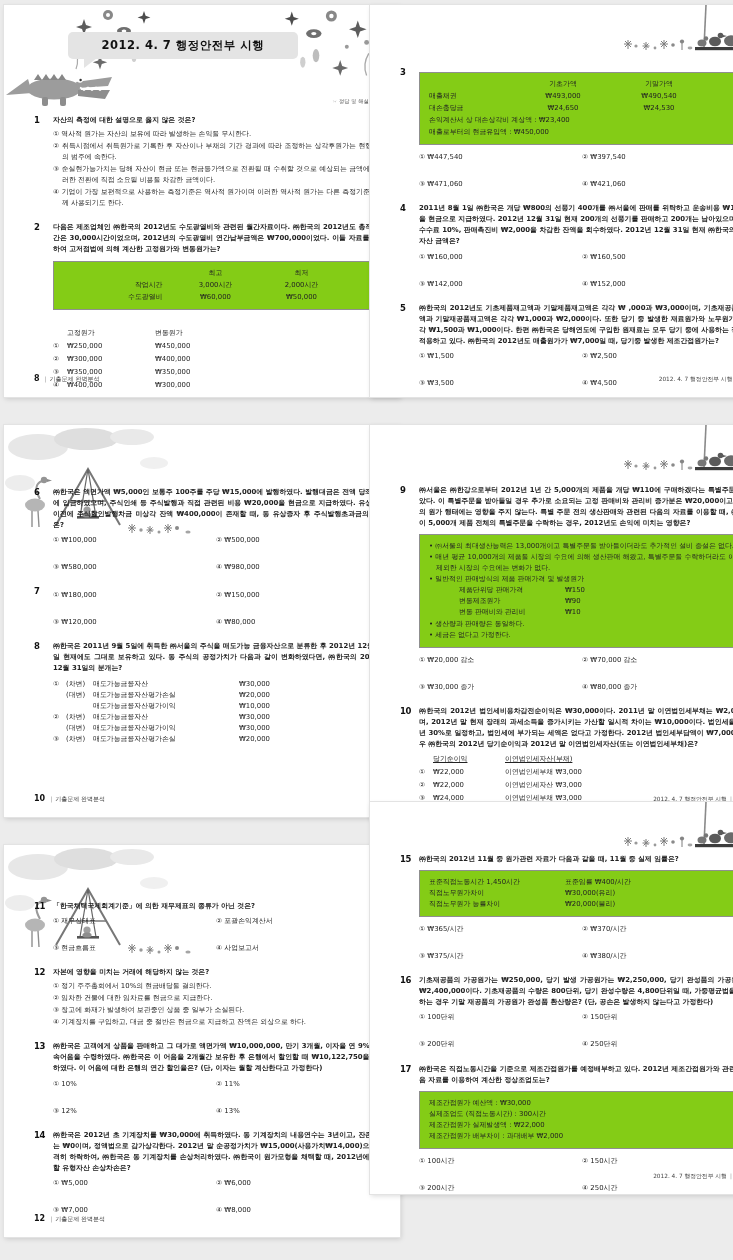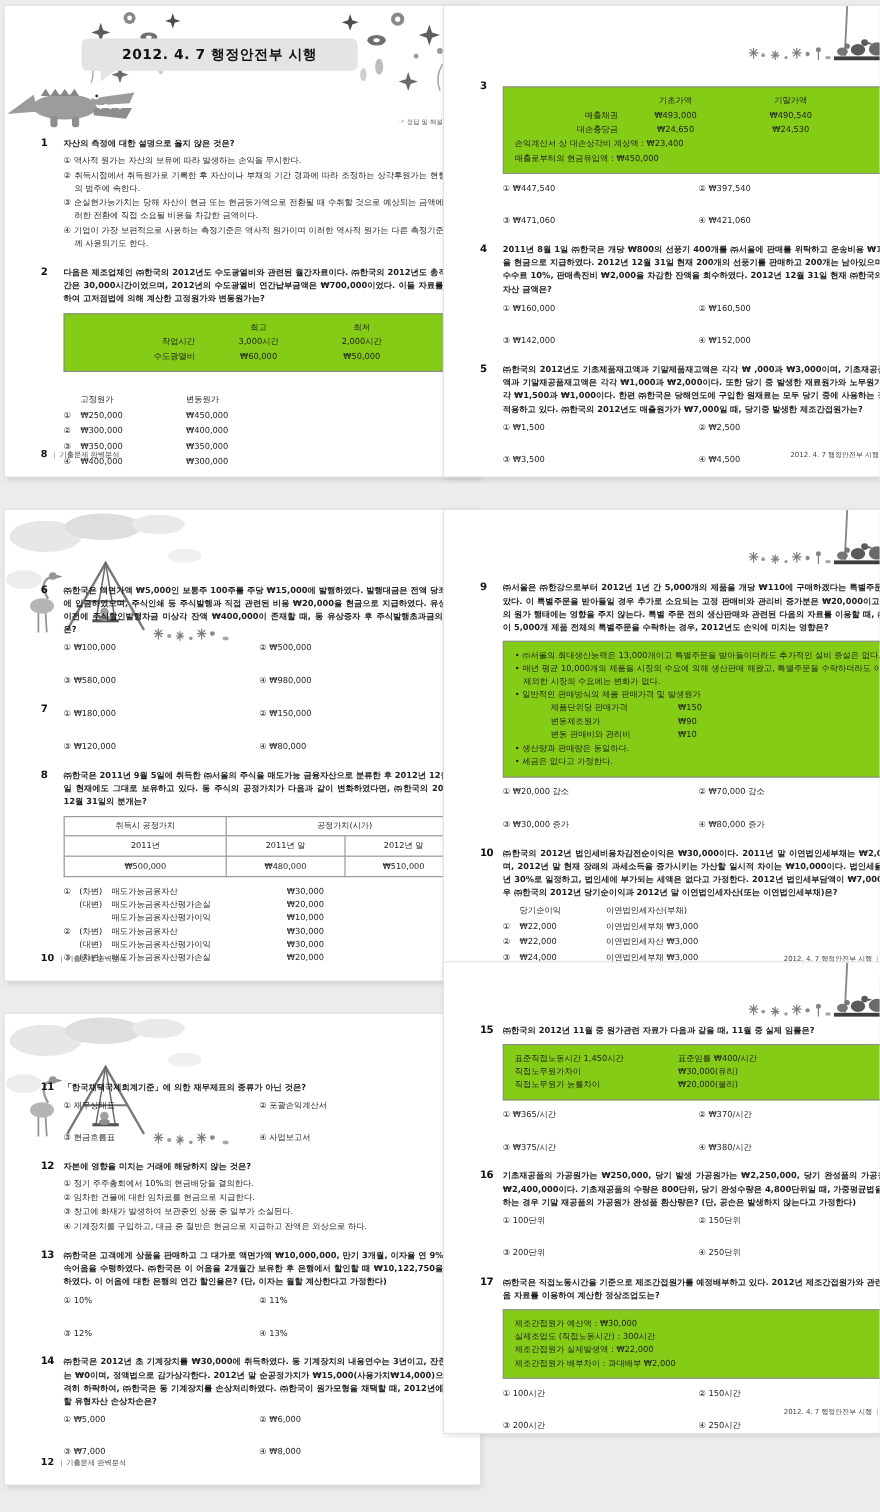--- a/index.html
+++ b/index.html
@@ -15,27 +15,27 @@
 .stem{font-weight:bold;text-align:justify}
 .opts1{margin-top:3px}
 .opts1>div{padding-left:9px;text-indent:-9px;margin-top:1px;text-align:justify}
 .opts2{display:grid;grid-template-columns:163px 1fr;row-gap:16px;margin-top:4px}
 .box{border:1px solid #8f8f8f;padding:6px 9px;margin:5px 0 7px;background:#84cc16}
 .t3{display:grid;grid-template-columns:78px 86px 86px;justify-content:center;row-gap:1px}
 .t3 span{text-align:center}
 .t3 .lab{text-align:right;padding-right:10px}
 .t3b{display:grid;grid-template-columns:86px 96px 96px;row-gap:1px}
 .t3b span{text-align:center}
-.t3b .lab{text-align:right}
+.t3b .lab{text-align:left}
 .bnote{margin-top:1px}
 .otab{margin-top:4px}
 .or{display:grid;grid-template-columns:14px 88px 96px;margin-top:2px}
 .oh{display:grid;grid-template-columns:14px 88px 96px;margin-top:18px}
 .oh span{width:max-content}
-.oh .ul,.ul{}
+.oh .ul,.ul{text-decoration:underline}
 .or10{display:grid;grid-template-columns:14px 72px auto;margin-top:2px}
 .jt{border-collapse:collapse;width:100%;margin:5px 0 7px;text-align:center}
 .jt td{border:1px solid #999;padding:2.5px 2px;font-size:6.8px}
 .je{margin-top:4px}
 .je-l{display:grid;grid-template-columns:13px 27px 146px auto}
 .hang{padding-left:7px;text-indent:-7px;text-align:justify}
 .pr{display:grid;grid-template-columns:106px auto;margin-left:30px}
 .brow{display:grid;grid-template-columns:136px auto}
 .pfoot-l{position:absolute;left:30px;bottom:13px;font-size:6px;color:#444}
 .pfoot-l b{font-size:8px;color:#111;margin-right:2px}
@@ -299,38 +299,20 @@
           <div>② ₩150,000</div>
           <div>③ ₩120,000</div>
           <div>④ ₩80,000</div>
         </div>
       </div>
     </div>
     <div class="q">
       <div class="qno">8</div>
       <div class="qb">
         <div class="stem">㈜한국은 2011년 9월 5일에 취득한 ㈜서울의 주식을 매도가능 금융자산으로 분류한 후 2012년 12월 31일 현재에도 그대로 보유하고 있다. 동 주식의 공정가치가 다음과 같이 변화하였다면, ㈜한국의 2012년 12월 31일의 분개는?</div>
-        <table class="jt">
-          <tbody>
-              <tr>
-            <td>취득시 공정가치</td>
-            <td colspan="2">공정가치(시가)</td>
-          </tr>
-          <tr>
-            <td>2011년</td>
-            <td>2011년 말</td>
-            <td>2012년 말</td>
-          </tr>
-          <tr>
-            <td>₩500,000</td>
-            <td>₩480,000</td>
-            <td>₩510,000</td>
-          </tr>
-        </tbody>
-          </table>
         <div class="je">
           <div>
             <div class="je-l">
                 <span>①</span>
                 <span>(차변)</span>
                 <span>매도가능금융자산</span>
                 <span>₩30,000</span>
               </div>
             <div class="je-l">
                 <span></span>

